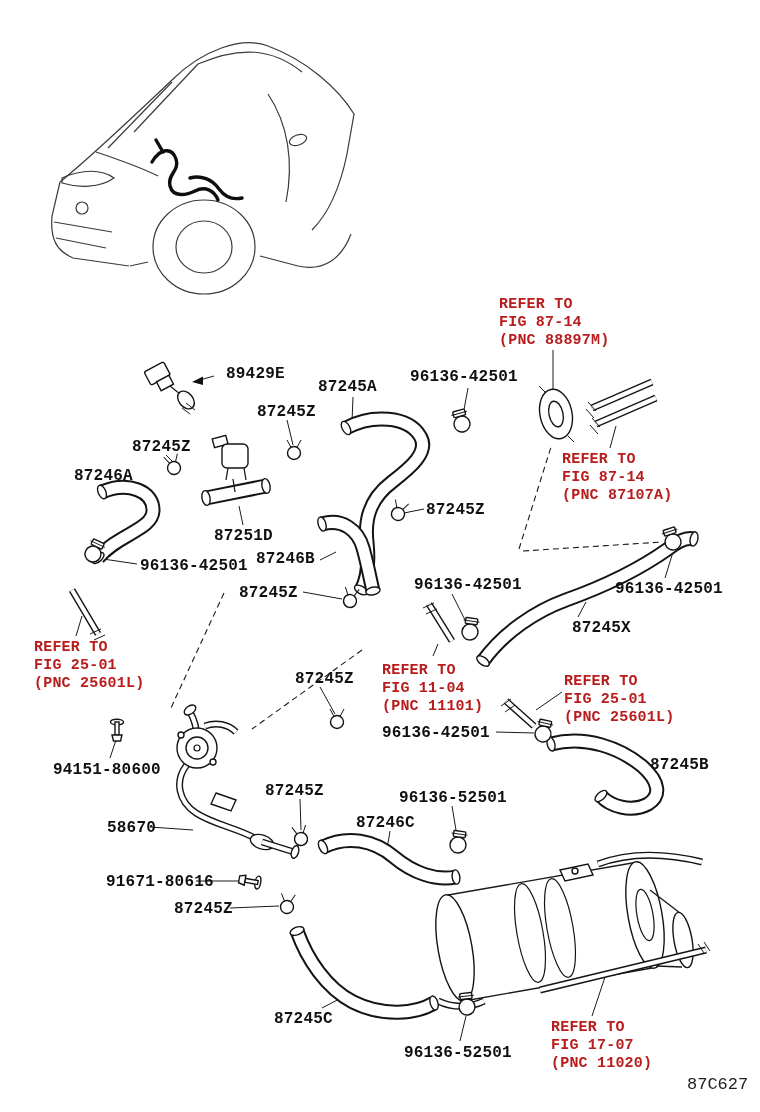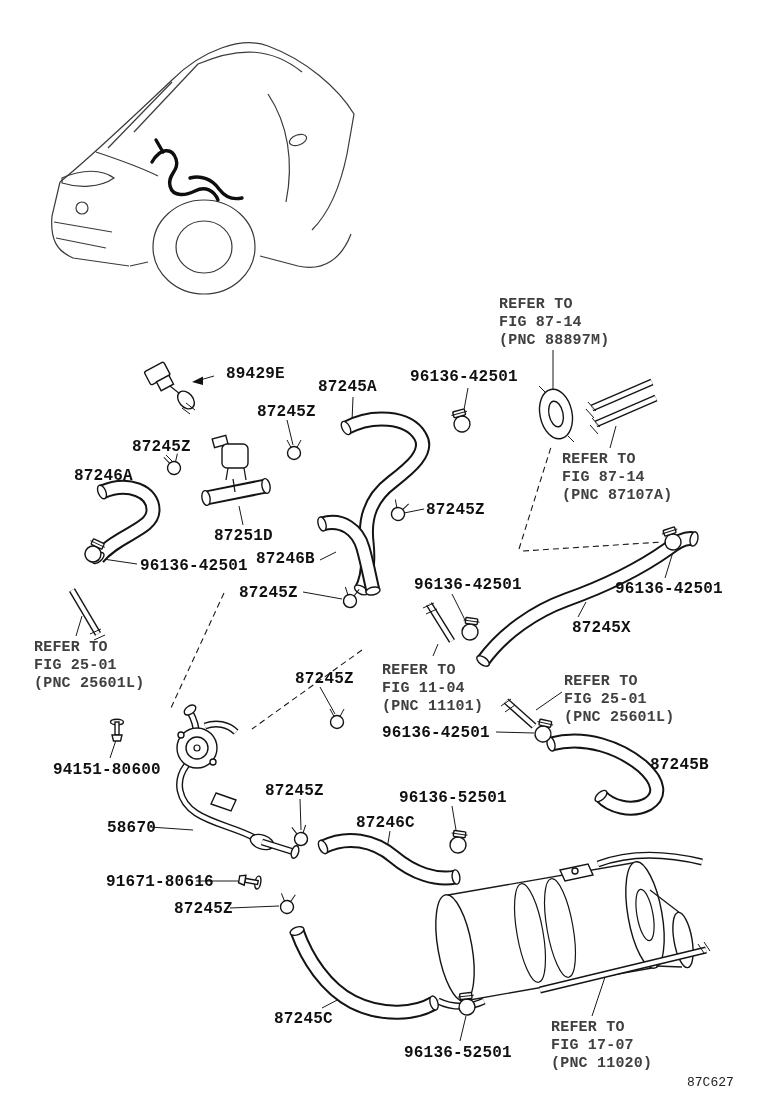--- a/index.html
+++ b/index.html
@@ -8,23 +8,23 @@
     font-family:"Liberation Mono","DejaVu Sans Mono",monospace;
     overflow:hidden;color:#111;
   }
   svg.art{position:absolute;left:0;top:0;}
   .part-label{
     position:absolute;font-weight:700;font-size:16px;letter-spacing:.2px;
     white-space:nowrap;color:#101010;
   }
   .note{
     position:absolute;font-weight:700;font-size:15px;line-height:18px;
-    letter-spacing:.2px;white-space:nowrap;color:#404040;
+    letter-spacing:.2px;white-space:nowrap;color:#b91c1c;
   }
-  .figcode{position:absolute;font-size:13px;font-weight:400;color:#222;}
+  .figcode{position:absolute;font-size:17px;font-weight:400;color:#222;}
   
   .ln{stroke:#1a1a1a;stroke-width:1.3;fill:none;}
   .thin{stroke:#1a1a1a;stroke-width:1;fill:none;}
   .dash{stroke:#1a1a1a;stroke-width:1.1;fill:none;stroke-dasharray:6 4;}
   .sketch{stroke:#3a3a3a;stroke-width:1.2;fill:none;}
   .squig{stroke:#0e0e0e;stroke-width:3.4;fill:none;stroke-linecap:round;}
   .hose-o{stroke:#141414;stroke-width:15;fill:none;}
   .hose-i{stroke:#ffffff;stroke-width:11;fill:none;}
   .pipe-o{stroke:#141414;stroke-width:7;fill:none;}
   .pipe-i{stroke:#ffffff;stroke-width:4.2;fill:none;}

